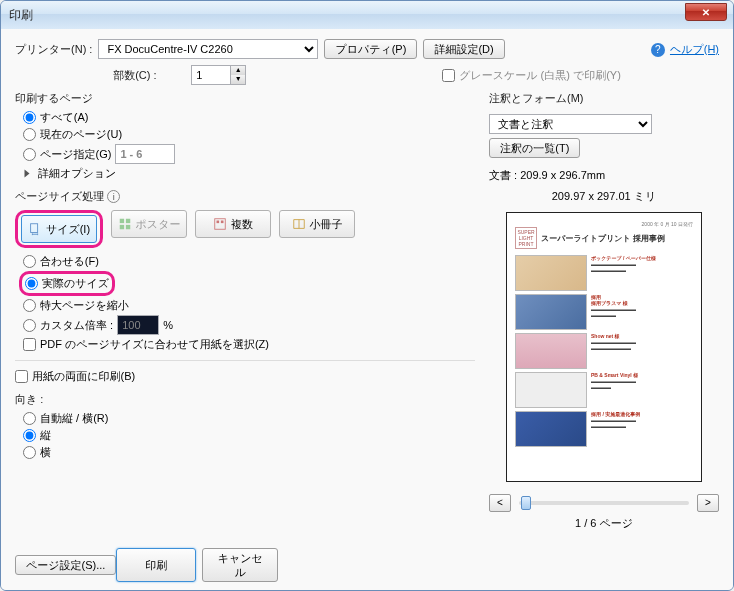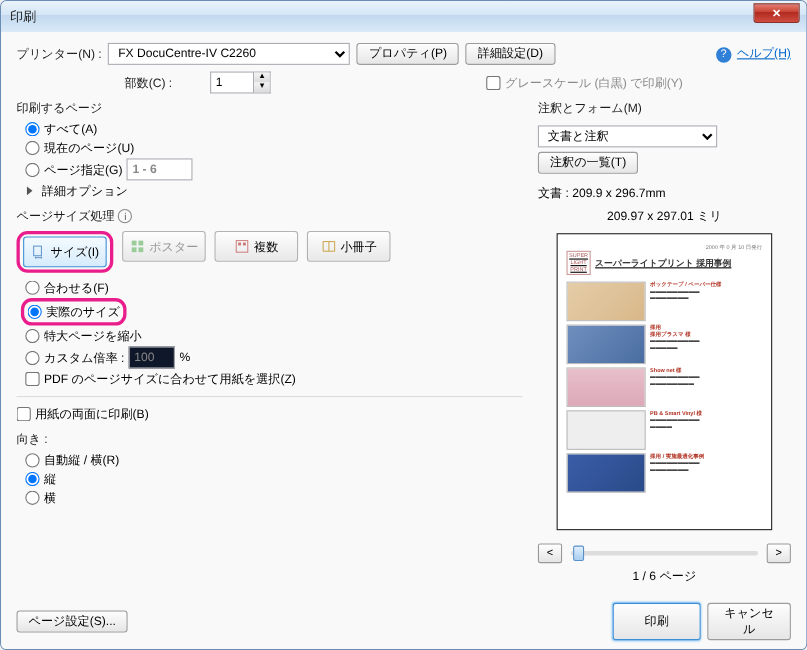--- a/index.html
+++ b/index.html
@@ -26,37 +26,37 @@
 .section-title { color: #1a1a1a; margin-bottom: 4px; }
 .radio-row, .check-row { display: flex; align-items: center; gap: 4px; margin: 2px 0 2px 8px; }
 .radio-row input, .check-row input { margin: 0; }
 .info-icon { display: inline-block; width: 13px; height: 13px; border-radius: 50%; border: 1px solid #888; color: #555; font-size: 9px; text-align: center; line-height: 12px; }
 .tab-row { display: flex; gap: 8px; margin: 6px 0; }
 .tab-btn { width: 76px; height: 28px; border: 1px solid #b2b2b2; background: linear-gradient(#fdfdfd,#e8e8e8); border-radius: 3px; display: flex; align-items: center; justify-content: center; gap: 4px; cursor: pointer; font-size: 11px; }
 .tab-btn.disabled { color: #999; }
 .tab-btn.active { border: 1px solid #3b8fd8; background: linear-gradient(#f3faff,#d6ecfb); }
 .highlight-pink { border: 3px solid #e91e8c; border-radius: 10px; padding: 2px 3px; display: inline-block; }
 .preview-box { border: 1px solid #222; background: #fff; width: 196px; height: 270px; margin: 4px auto; position: relative; padding: 8px; }
-.preview-header { display: flex; gap: 4px; align-items: center; margin-bottom: 6px; text-decoration: underline; }
+.preview-header { display: flex; gap: 4px; align-items: center; margin-bottom: 6px; }
 .logo-sq { width: 22px; height: 22px; border: 1px solid #c99; font-size: 5px; color: #a55; display: flex; align-items: center; justify-content: center; text-align: center; line-height: 6px; }
 .preview-title { font-size: 8px; font-weight: bold; color: #333; }
 .preview-row { display: flex; gap: 4px; margin-bottom: 3px; }
 .thumb { width: 72px; height: 36px; background: #d8cfd0; border: 1px solid #bbb; position: relative; overflow: hidden; }
 .thumb.c1 { background: linear-gradient(135deg,#e5cda8,#d8b88a); }
 .thumb.c2 { background: linear-gradient(135deg,#6f8fbf,#4a6da0); }
 .thumb.c3 { background: linear-gradient(#e8c0cb,#dda8b8); }
 .thumb.c4 { background: #eee; }
 .thumb.c5 { background: linear-gradient(135deg,#3a5da8,#2a4a88); }
 .text-col { flex: 1; font-size: 5px; color: #444; line-height: 6px; }
 .text-col .red { color: #b03020; font-weight: bold; font-size: 5px; }
 .page-nav { display: flex; align-items: center; justify-content: space-between; margin-top: 4px; }
 .nav-btn { width: 22px; height: 18px; border: 1px solid #999; background: linear-gradient(#fff,#e4e4e4); border-radius: 2px; text-align: center; line-height: 16px; cursor: pointer; font-size: 10px; }
 .slider-track { flex: 1; height: 4px; background: #ddd; margin: 0 8px; border-radius: 2px; position: relative; }
 .slider-thumb { position: absolute; left: 2px; top: -5px; width: 10px; height: 14px; background: linear-gradient(#dfefff,#a8cdf0); border: 1px solid #5a8fc8; border-radius: 2px; }
-.footer { display: flex; justify-content: space-between; align-items: center; margin-top: auto; padding-top: 6px; gap: 20px; }
+.footer { display: flex; align-items: center; margin-top: auto; padding-top: 6px; }
 .footer .right-btns { display: flex; gap: 6px; }
 .btn.primary { border: 1px solid #3b8fd8; box-shadow: 0 0 2px #6cb4f0; }
 .triangle { display:inline-block; width:0; height:0; border-left:4px solid transparent; border-right:4px solid transparent; border-top:5px solid #555; margin-right:3px; transform: rotate(-90deg); }
 .disabled-text { color: #8a8a8a; }
 .small-icon { width:14px; height:14px; display:inline-block; }
 </style>
 </head>
 <body>
 
 <div class="window">

